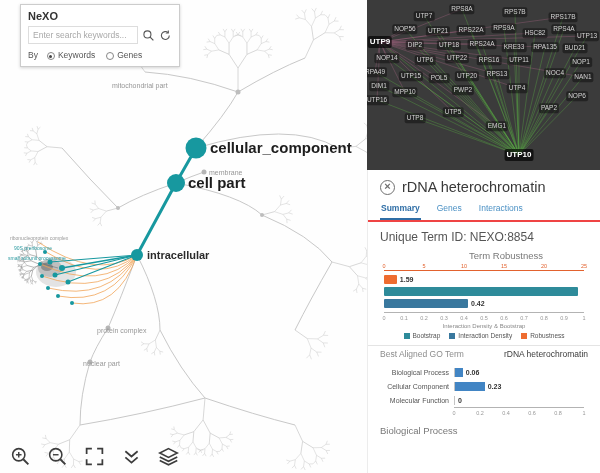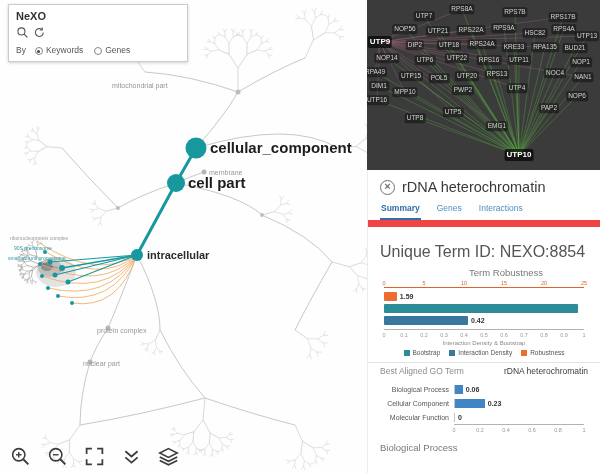--- a/index.html
+++ b/index.html
@@ -5,21 +5,21 @@
   * { margin:0; padding:0; box-sizing:border-box; }
   html,body { background:#fff; }
   body { font-family:"Liberation Sans", sans-serif; }
   #app { position:relative; width:600px; height:473px; background:#fff; overflow:hidden; }
 
   
   .tree-panel { position:absolute; left:0; top:0; width:367px; height:473px; background:#fefefe; overflow:hidden; }
   #tree-svg { position:absolute; left:0; top:0; }
   #tree-svg text { font-family:"Liberation Sans", sans-serif; }
 
-  .search-box { position:absolute; top:4px; left:8px; width:180px; background:#fff;
+  .search-box { position:absolute; top:4px; left:20px; width:160px; background:#fff;
     border:1px solid #cccccc; box-shadow:0 1px 3px rgba(0,0,0,.18); padding:5px 7px 6px; z-index:6; }
   .sb-title { font-size:11px; font-weight:bold; color:#333; margin-bottom:4px; }
   .sb-input-row { display:flex; align-items:center; gap:4px; }
   .sb-input { flex:1; min-width:0; font-size:8.5px; padding:3px 4px; border:1px solid #ddd; color:#333; outline:none;
     font-family:"Liberation Sans", sans-serif; }
   .sb-input::placeholder { color:#a8a8a8; }
   .sb-icon { width:13px; height:13px; color:#555; cursor:pointer; flex:0 0 auto; }
   .sb-options { display:flex; align-items:center; gap:9px; font-size:8.5px; color:#555; margin-top:6px; }
   #search-options { display:flex; gap:11px; align-items:center; }
   #search-options label { display:flex; align-items:flex-end; cursor:pointer; }
@@ -40,24 +40,24 @@
     color:#d4d4d4; background:rgba(12,12,12,.5); padding:0 2px; border-radius:2px; white-space:nowrap; cursor:pointer; }
   .net-chip.hl { font-size:8px; font-weight:bold; color:#ffffff; background:rgba(0,0,0,.68); }
 
   
   .detail-panel { position:absolute; left:367px; top:170px; width:233px; height:303px; background:#fff;
     border-left:1px solid #ececec; overflow:hidden; }
   .dp-header { display:flex; align-items:center; gap:7px; padding:9px 12px 4px; }
   .dp-close { width:15px; height:15px; border:1.5px solid #6f6f6f; border-radius:50%; color:#6f6f6f;
     font-size:11px; line-height:11.5px; text-align:center; cursor:pointer; flex:0 0 auto; font-weight:bold; }
   .dp-title { font-size:14.5px; color:#3a3a3a; }
-  .dp-tabs { display:flex; gap:15px; padding:2px 12px 0; border-bottom:7px solid #ef4444; }
+  .dp-tabs { display:flex; gap:15px; padding:2px 12px 0; border-bottom:2px solid #ef4444; }
   .dp-tab { font-size:8.5px; color:#4a90c4; padding:2px 1px 5px; cursor:pointer; }
   .dp-tab.active { color:#2f6ea6; font-weight:bold; border-bottom:2px solid #2f6ea6; }
-  .dp-termid { font-size:16px; color:#555; padding:8px 12px 4px;margin-top:8px; }
+  .dp-termid { font-size:12px; color:#555; padding:8px 12px 4px; }
   .dp-sec { font-size:9.5px; color:#787878; }
   .dp-sec.center { text-align:center; margin:2px 0;padding-left:44px; }
   .go-head { padding:6px 12px 2px; }
   .bp-head { padding:8px 12px 2px; }
   .dp-div { border-top:1px solid #e4e4e4; margin-top:6px; }
 
   .tr-chart { margin:0 16px; }
   .axis { position:relative; font-size:5.5px; }
   .axis .tick { position:absolute; transform:translateX(-50%); white-space:nowrap; }
   .axis.top { height:8px; color:#e2622e; border-bottom:1px solid #e2622e; }
@@ -683,20 +683,21 @@
         <text x="97" y="333" fill="#979797" font-size="7" font-weight="400">protein complex</text>
         <text x="83" y="366" fill="#979797" font-size="7" font-weight="400">nuclear part</text>
         <text x="10" y="240" fill="#9a9a9a" font-size="5" font-weight="400">ribonucleoprotein complex</text>
         <text x="14" y="250" fill="#2a9aa0" font-size="5" font-weight="400">90S preribosome</text>
         <text x="8" y="260" fill="#2a9aa0" font-size="5" font-weight="400">small subunit processome</text>
       </svg>
 
     <div class="search-box">
       <div class="sb-title">NeXO</div>
       <div class="sb-input-row">
+        <input type="text" class="sb-input" placeholder="Enter search keywords..." style="">
         <svg class="sb-icon" viewBox="0 0 24 24">
           <circle cx="10" cy="10" r="6.5" fill="none" stroke="currentColor" stroke-width="2"></circle>
           <line x1="15" y1="15" x2="21" y2="21" stroke="currentColor" stroke-width="2.4"></line>
         </svg>
         <svg class="sb-icon" viewBox="0 0 24 24">
           <path d="M19 12 a7.3 7.3 0 1 1 -2.2 -5.2" fill="none" stroke="currentColor" stroke-width="2"></path>
           <polyline points="17.2,2.6 17.2,7.4 12.4,7.4" fill="none" stroke="currentColor" stroke-width="2"></polyline>
         </svg>
       </div>
       <div class="sb-options">

